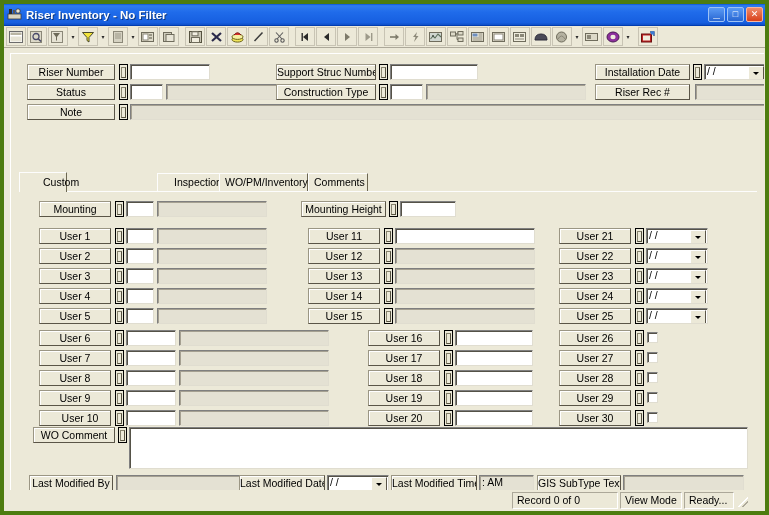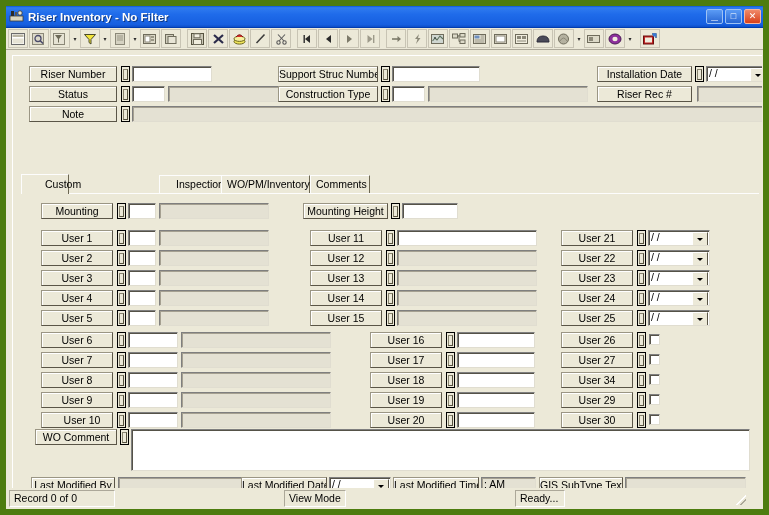--- a/index.html
+++ b/index.html
@@ -4,21 +4,21 @@
 <style>
   html,body{margin:0;padding:0;background:#ffffff;}
   body{
     width:769px;height:515px;overflow:hidden;
     font-family:"Liberation Sans","DejaVu Sans",sans-serif;
     font-size:11px;color:#000;
   }
   .window{
     position:absolute;left:0;top:0;width:769px;height:515px;
     box-sizing:border-box;
-    border:6px solid #4d7c0f;
+    border:4px solid #4d7c0f;
     background:#ece9d8;
   }
   
   .titlebar{
     height:22px;box-sizing:border-box;
     background:linear-gradient(to bottom,#0a56d6 0%,#2f7cf0 8%,#1f6bea 40%,#165fe0 88%,#0d4ec8 100%);
     display:flex;align-items:center;padding:0 2px 0 3px;
     border-bottom:1px solid #003cb0;
   }
   .title-icon{
@@ -124,21 +124,21 @@
     background:#ece9d8;
     border:1px solid #fdfdfd;border-right-color:#6c6752;border-bottom:none;
     font-size:10.5px;line-height:16px;text-align:center;padding:0 5px;
     white-space:nowrap;color:#000;
   }
   .tab.sel{top:-1px;height:20px;line-height:18px;z-index:3;background:#ece9d8;padding-left:23px;}
   .tabline{position:absolute;left:8px;top:137px;width:738px;height:1px;background:#fdfdfd;}
   
   .statusbar{
     position:absolute;left:1px;right:1px;bottom:1px;height:19px;
-    background:#ece9d8;display:flex;align-items:center;justify-content:space-between;
+    background:#ece9d8;display:flex;align-items:center;justify-content:flex-end;
     padding-right:14px;gap:0;
   }
   .sb-cell{
     box-sizing:border-box;height:17px;
     border:1px solid #aca899;border-right-color:#fff;border-bottom-color:#fff;
     font-size:10.5px;line-height:15px;padding:0 4px;color:#000;margin-left:2px;
     white-space:nowrap;
   }
   .sb-grip{width:14px;height:17px;margin-left:2px;position:relative;}
   .sb-grip:after{
@@ -632,21 +632,21 @@
           <i></i>
         </div>
       <div class="chk" style="left:636px;top:278px;"></div>
 
       <div class="lbl" style="left:548px;top:296px;width:72px;">User 27</div>
       <div class="fldbtn" style="left:624px;top:296px;">
           <i></i>
         </div>
       <div class="chk" style="left:636px;top:298px;"></div>
 
-      <div class="lbl" style="left:548px;top:316px;width:72px;">User 34</div>
+      <div class="lbl" style="left:548px;top:316px;width:72px;">User 28</div>
       <div class="fldbtn" style="left:624px;top:316px;">
           <i></i>
         </div>
       <div class="chk" style="left:636px;top:318px;"></div>
 
       <div class="lbl" style="left:548px;top:336px;width:72px;">User 29</div>
       <div class="fldbtn" style="left:624px;top:336px;">
           <i></i>
         </div>
       <div class="chk" style="left:636px;top:338px;"></div>

